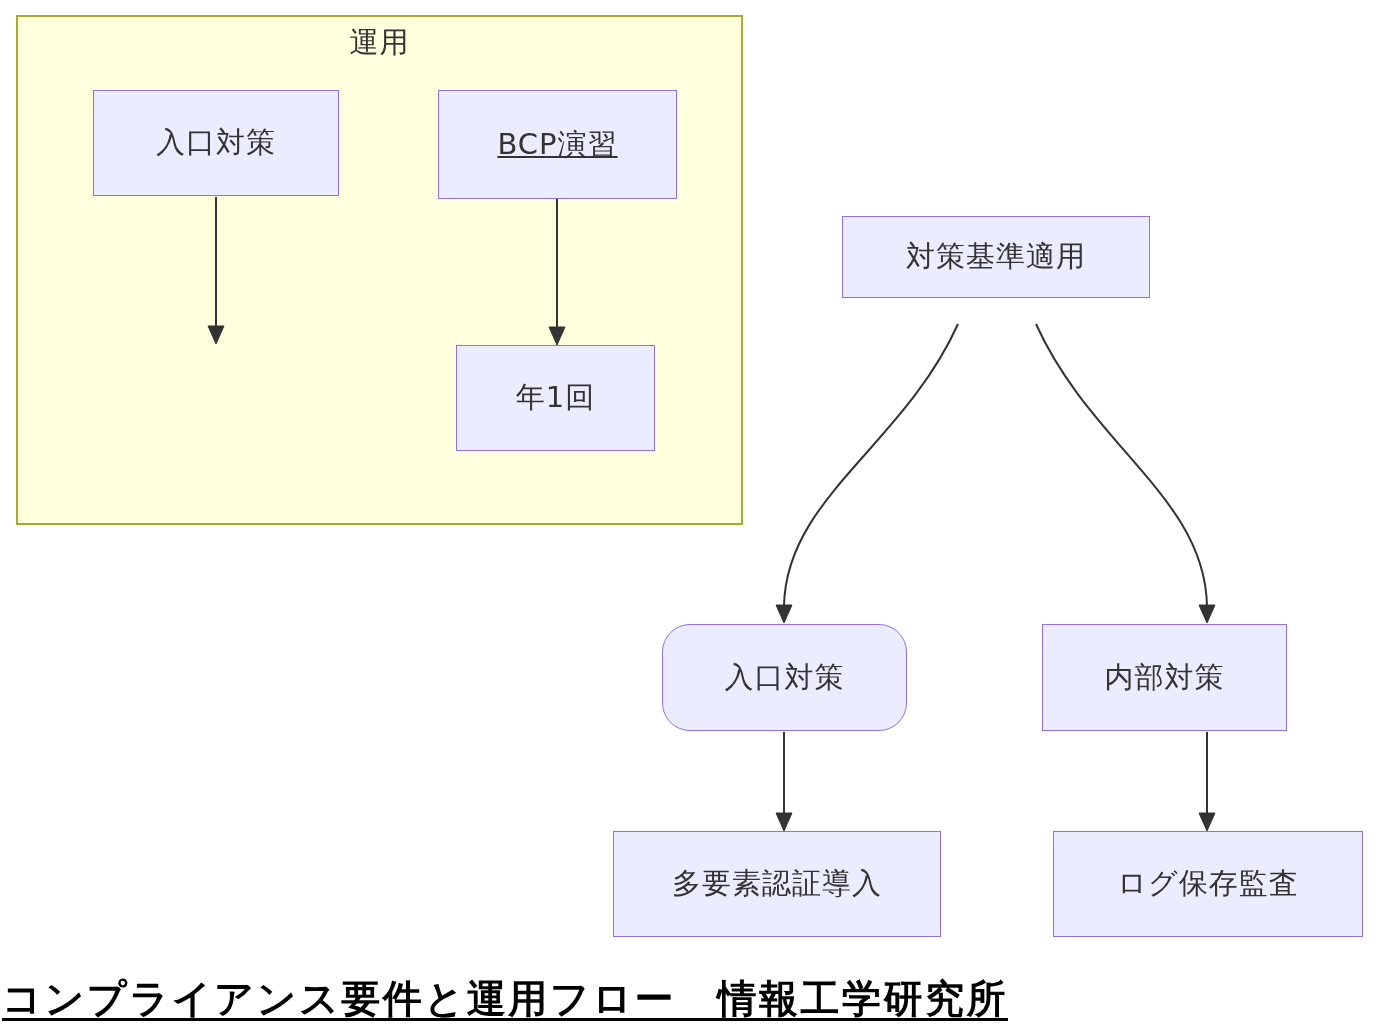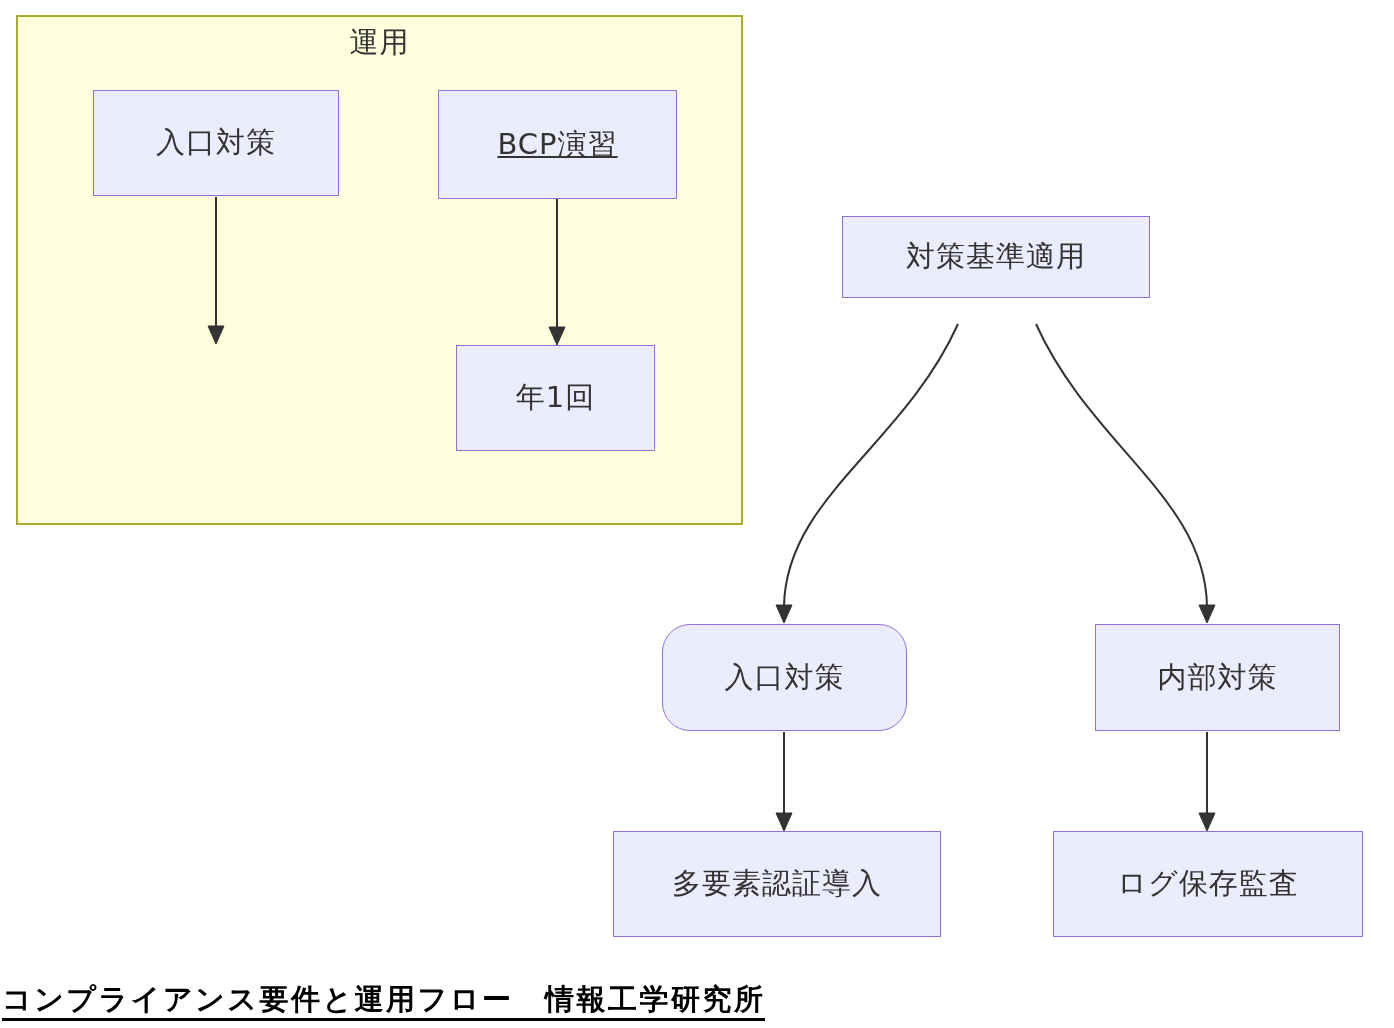--- a/index.html
+++ b/index.html
@@ -65,21 +65,21 @@
     letter-spacing: 1px;
     z-index: 3;
     white-space: nowrap;
   }
   .caption {
     position: absolute;
     left: 2px;
     top: 983px;
     z-index: 4;
     display: inline-block;
-    font-size: 29px;
+    font-size: 39px;
     font-weight: bold;
     color: #000000;
     letter-spacing: 2.5px;
     line-height: 32px;
     padding-bottom: 3px;
     border-bottom: 3px solid #000000;
     white-space: pre;
   }
 </style>
 </head>
@@ -116,19 +116,19 @@
 
   <div class="cluster">
     <div class="cluster-title">運用</div>
   </div>
 
   <div class="node" style="left:93px;  top:90px;  width:246px; height:106px;">入口対策</div>
   <div class="node" style="left:438px; top:90px;  width:239px; height:109px;text-decoration:underline;">BCP演習</div>
   <div class="node" style="left:456px; top:345px; width:199px; height:106px;">年1回</div>
   <div class="node" style="left:842px; top:216px; width:308px; height:82px;">対策基準適用</div>
   <div class="node" style="left:662px; top:624px; width:245px; height:107px;border-radius:28px;">入口対策</div>
-  <div class="node" style="left:1095px;top:624px; width:245px; height:107px;">内部対策</div>
+  <div class="node" style="left:1042px;top:624px; width:245px; height:107px;">内部対策</div>
   <div class="node" style="left:613px; top:831px; width:328px; height:106px;">多要素認証導入</div>
   <div class="node" style="left:1053px;top:831px; width:310px; height:106px;">ログ保存監査</div>
 
   <div class="caption">コンプライアンス要件と運用フロー　情報工学研究所</div>
 
 </div>
 
 </body></html>

